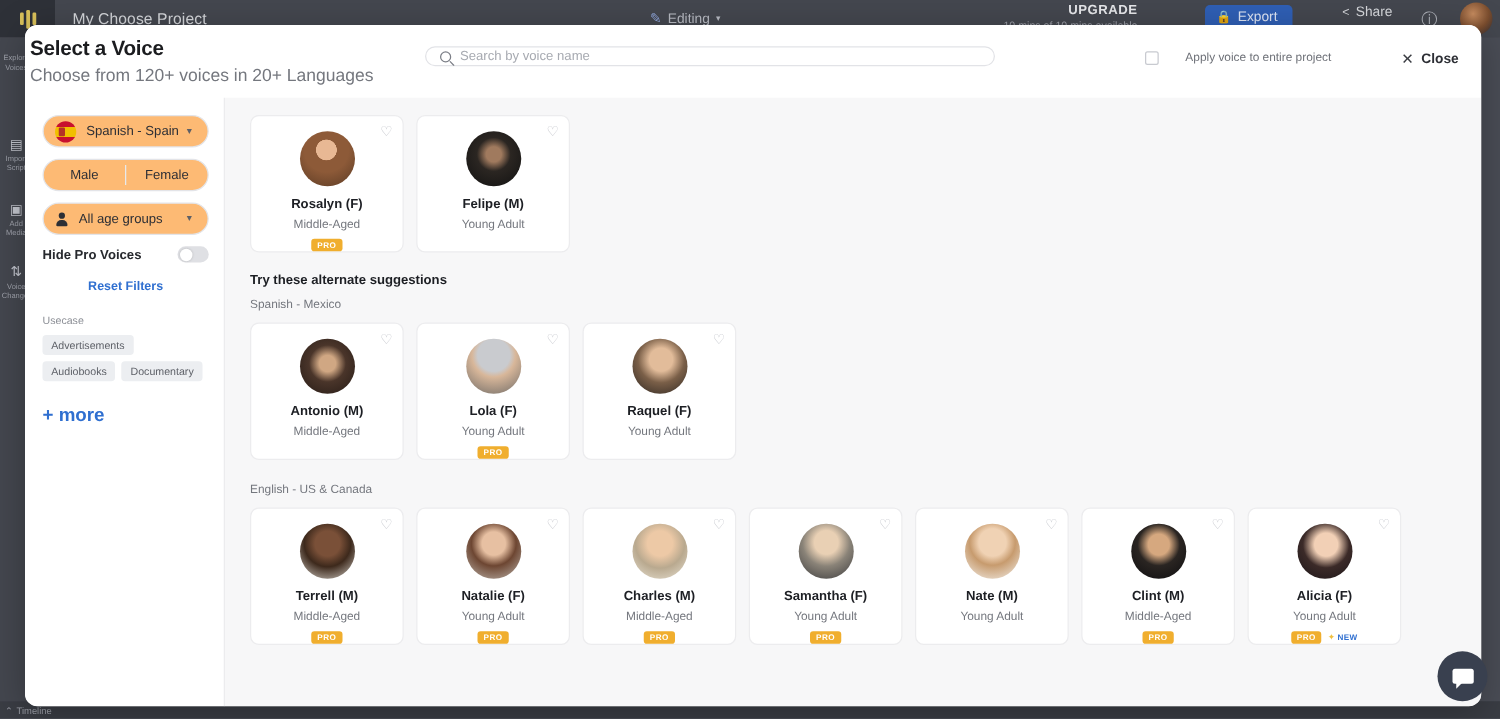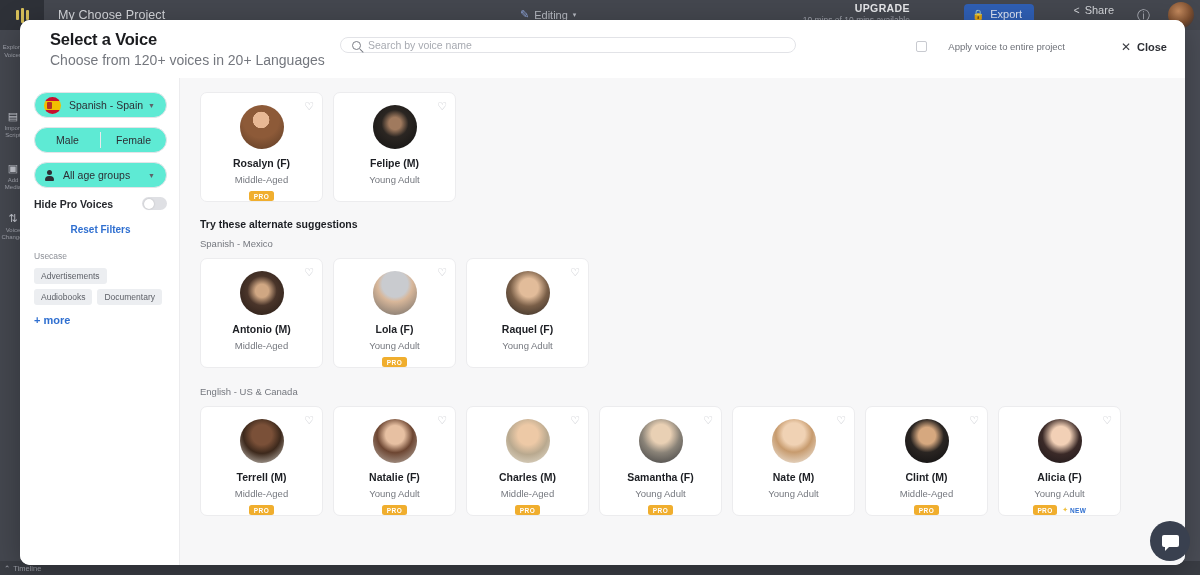--- a/index.html
+++ b/index.html
@@ -81,21 +81,21 @@
     position: absolute; left: 20px; top: 20px; width: 1165px; height: 545px;
     background: #ffffff; border-radius: 10px; overflow: hidden;
     box-shadow: 0 6px 30px rgba(0,0,0,.28);
     display: flex; flex-direction: column;
   }
 
   #modal-header {
     height: 58px; flex: 0 0 58px; position: relative;
     display: flex; align-items: center; background: #fff;
   }
-  #header-titles { padding-left: 30px; }
+  #header-titles { padding-left: 4px; }
   #modal-title { font-size: 16.5px; font-weight: bold; color: #1b1c1f; letter-spacing: -.2px; }
   #modal-sub { font-size: 14px; color: #74777e; margin-top: 3px; }
 
   #search-wrap {
     position: absolute; left: 320px; top: 17px; width: 456px; height: 16px;
     border: 1px solid #e2e3e7; border-radius: 13px;
     display: flex; align-items: center; padding: 0 11px; gap: 7px; background: #fff;
   }
   #search-input {
     border: none; outline: none; font-size: 10.5px; color: #3a3c42;
@@ -120,21 +120,21 @@
 
   #modal-body { flex: 1; display: flex; min-height: 0; }
 
   
   #sidebar {
     width: 160px; flex: 0 0 160px; background: #fff;
     border-right: 1px solid #ececee; padding: 14px 12px 0 14px;
   }
   .pill {
     height: 26px; border: 1px solid #e3e4e8; border-radius: 14px;
-    display: flex; align-items: center; background: #5eead4;
+    display: flex; align-items: center; background: #fdba74;
     margin-bottom: 9px; padding: 0 9px; position: relative;
   }
   .flag {
     width: 17px; height: 17px; border-radius: 50%; flex: 0 0 auto; margin-right: 8px;
     background: linear-gradient(#c8102e 0 26%, #f1bf00 26% 74%, #c8102e 74% 100%);
     position: relative; overflow: hidden;
   }
   .flag::after { content:''; position:absolute; left:3px; top:5px; width:5px; height:7px; background:#a9182d; border-radius:1px; opacity:.85; }
   .pill-label { font-size: 10.5px; color: #2d2f35; }
   .caret { position: absolute; right: 11px; font-size: 7px; color: #5e6067; }
@@ -168,21 +168,21 @@
   #reset-filters {
     text-align: center; font-size: 10px; color: #2f6fd0; font-weight: bold;
     margin-bottom: 16px;
   }
   #usecase-title { font-size: 8.5px; color: #8c8f96; margin-bottom: 7px; }
   .chips { display: flex; flex-wrap: wrap; gap: 5px; }
   .chip {
     background: #eceef1; color: #5e6168; font-size: 8.5px;
     padding: 3px 7px; border-radius: 3px; white-space: nowrap;
   }
-  #more-link { font-size: 11px; color: #2f6fd0; font-weight: bold; margin-top: 9px; }
+  #more-link { font-size: 15px; color: #2f6fd0; font-weight: bold; margin-top: 19px; }
 
   
   #content {
     flex: 1; background: #f7f7f8; padding: 14px 16px 0 20px; overflow: hidden;
   }
   .grid { display: flex; flex-wrap: wrap; gap: 10px; }
   .vcard {
     width: 123px; height: 110px; background: #fff;
     border: 1px solid #ececee; border-radius: 7px;
     position: relative; display: flex; flex-direction: column;

